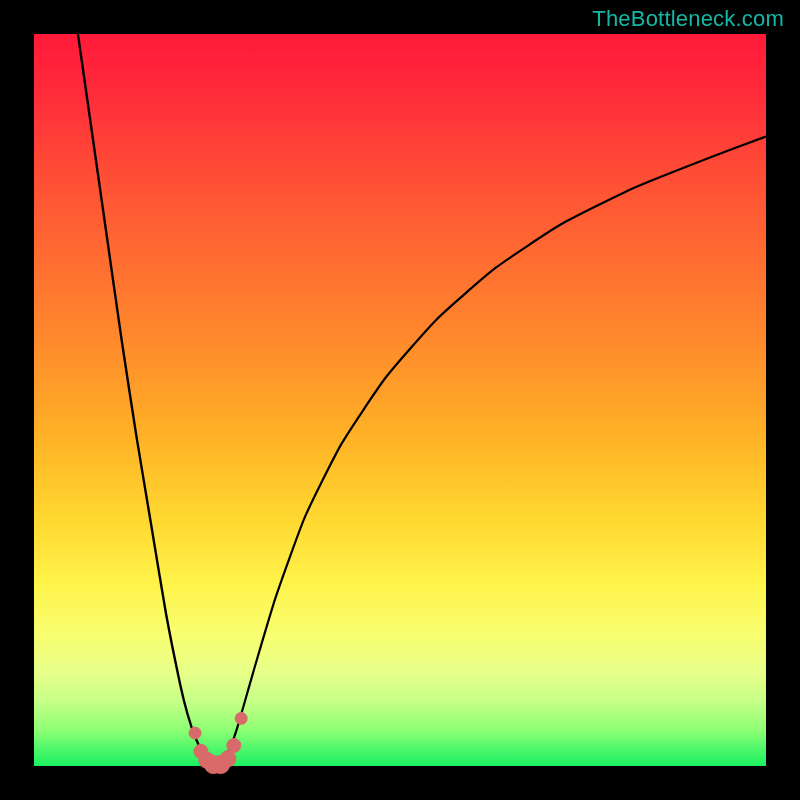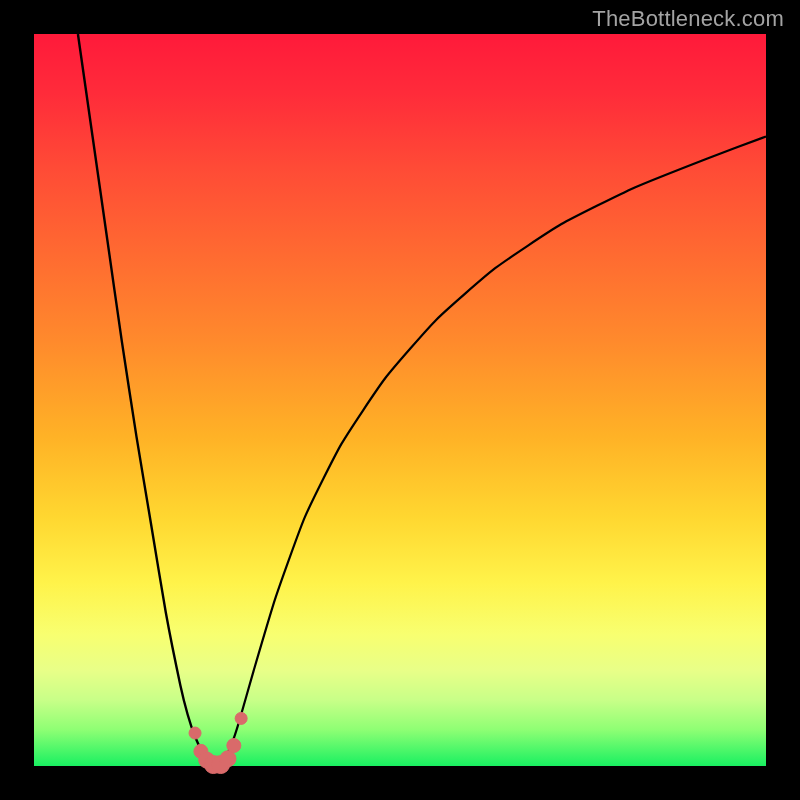--- a/index.html
+++ b/index.html
@@ -39,21 +39,21 @@
       #e8ff88 87%,
       #c8ff88 91%,
       #8fff74 95%,
       #19f061 100%
     );
   }
   .watermark {
     position: absolute;
     top: 6px;
     right: 16px;
-    color: #a3a3a3;
+    color: #14b8a6;
     font-size: 22px;
     font-weight: 500;
     letter-spacing: 0.2px;
     user-select: none;
   }
   svg.curves {
     position: absolute;
     left: 0;
     top: 0;
     width: 732px;

